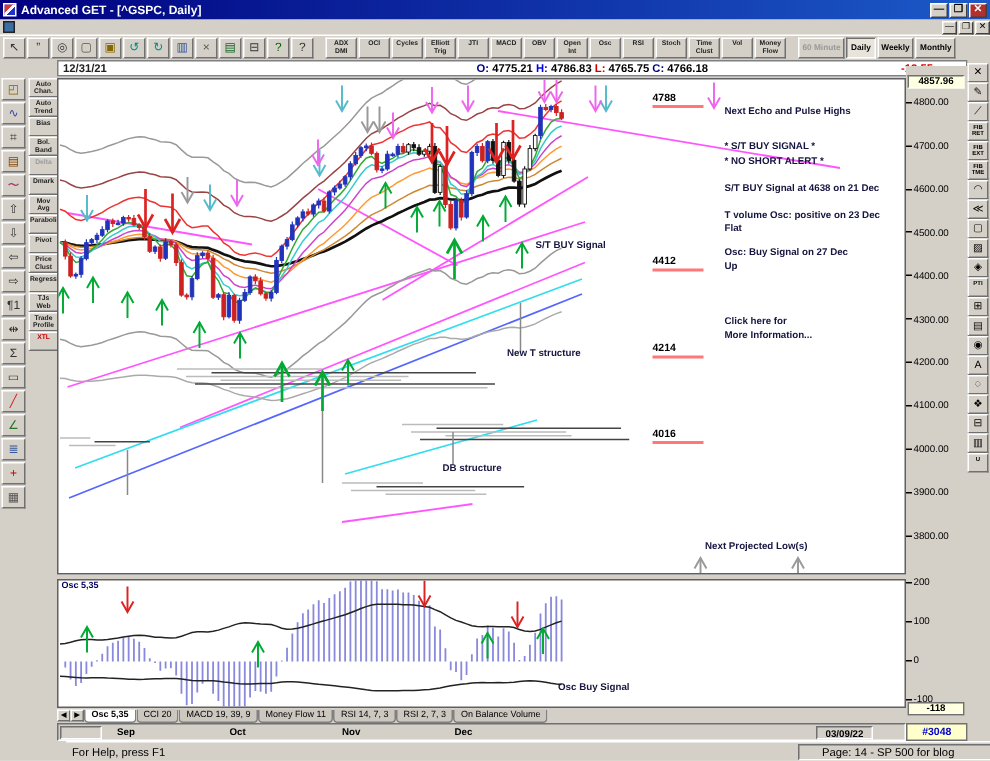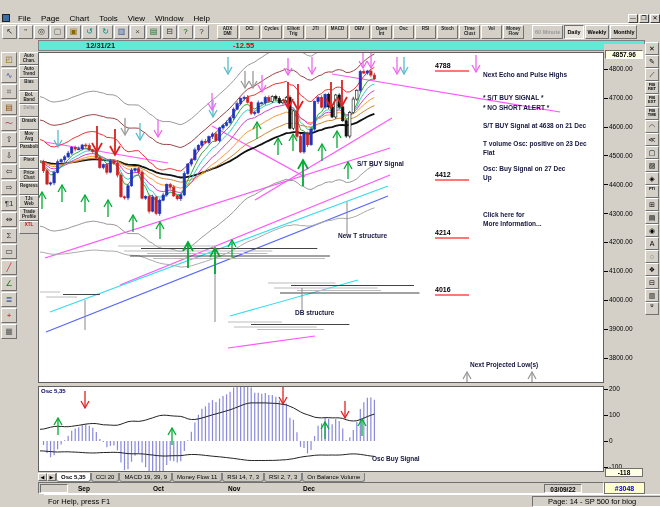--- a/index.html
+++ b/index.html
@@ -34,22 +34,22 @@
   .tbtn.icon { width:15px; }
   .tbtn.study { font-size:4.5px; line-height:1; padding:1px 1px; width:21px;
     white-space:normal; font-weight:bold; color:#222; }
   .tbtn.tf { font-size:5.5px; line-height:12px; padding:0 2px; font-weight:bold; }
   .tbtn.active { border-color:#707070 #fff #fff #707070; background:#e8e4dc; }
   .tbtn.disabled { color:#999; }
   .tb-gap { width:6px; }
 
   
   #quotebar { position:absolute; left:38px; top:40px; width:607px; height:11px;
-    background:#5eead4; border:1px solid #808080; font-size:7.5px; font-weight:bold;
-    display:flex; align-items:center;padding-left:44px; }
+    background:#ffffff; border:1px solid #808080; font-size:7.5px; font-weight:bold;
+    display:flex; align-items:center; }
   #q-date { padding-left:3px; width:150px; color:#202020; }
   #q-ohlc { flex:1; text-align:center; color:#000; }
   .q-lab-o,.q-lab-c { color:#000080; } .q-lab-h { color:#0000ee; } .q-lab-l { color:#cc0000; }
   #q-change { padding-right:22px; color:#dd0000; }
 
   
   #lt-icons { position:absolute; left:1px; top:52px; width:17px; }
   .lt-ic { width:16px; height:15px; margin-bottom:1px; background:#d4d0c8;
     border:1px solid; border-color:#fff #707070 #707070 #fff; font-size:8px;
     line-height:13px; text-align:center; }
@@ -126,24 +126,32 @@
   .note { position:absolute; font-size:6.5px; font-weight:bold; color:#151540;
     white-space:nowrap; }
   .lvl { position:absolute; font-size:7px; font-weight:bold; color:#000; }
   .lvl .bar { display:block; width:34px; height:2px; background:#ff7777; margin-top:1px; }
 </style>
 </head>
 <body>
 
 <div id="app">
 
+  <div id="titlebar">
+    <span id="app-icon"></span>
+    <span>Advanced GET - [^GSPC, Daily]</span>
+    <span class="winbtns">
+      <span class="wbtn">—</span>
+      <span class="wbtn">❐</span>
+      <span class="wbtn close">✕</span>
+    </span>
+  </div>
 
   <div id="menubar">
     <span id="child-icon"></span>
-    <span id="menu-items"><span class="menu-item">File</span><span class="menu-item">Page</span><span class="menu-item">Chart</span><span class="menu-item">Tools</span><span class="menu-item">View</span><span class="menu-item">Window</span><span class="menu-item">Help</span></span>
     <span class="winbtns">
       <span class="wbtn small">—</span>
       <span class="wbtn small">❐</span>
       <span class="wbtn small">✕</span>
     </span>
   </div>
 
   <div id="toolbar">
     <span id="tb-icons" style="display:flex;gap:1px;">
         <span class="tbtn icon" style="color: rgb(51, 51, 51);">↖</span>
@@ -181,20 +189,21 @@
     <span id="tb-timeframes" style="display:flex;gap:1px;">
         <span class="tbtn tf disabled">60 Minute</span>
         <span class="tbtn tf active">Daily</span>
         <span class="tbtn tf">Weekly</span>
         <span class="tbtn tf">Monthly</span>
       </span>
   </div>
 
   <div id="quotebar">
     <span id="q-date">12/31/21</span>
+    <span id="q-ohlc"><span class="q-lab-o">O: </span><span>4775.21   </span><span class="q-lab-h">H: </span><span>4786.83   </span><span class="q-lab-l">L: </span><span>4765.75   </span><span class="q-lab-c">C: </span><span>4766.18   </span></span>
     <span id="q-change">-12.55</span>
   </div>
 
   <div id="lt-icons">
       <div class="lt-ic" style="color: rgb(136, 102, 0);">◰</div>
       <div class="lt-ic" style="color: rgb(51, 68, 170);">∿</div>
       <div class="lt-ic" style="color: rgb(51, 51, 51);">⌗</div>
       <div class="lt-ic" style="color: rgb(136, 68, 0);">▤</div>
       <div class="lt-ic" style="color: rgb(170, 51, 102);">〜</div>
       <div class="lt-ic" style="color: rgb(51, 51, 51);">⇧</div>

